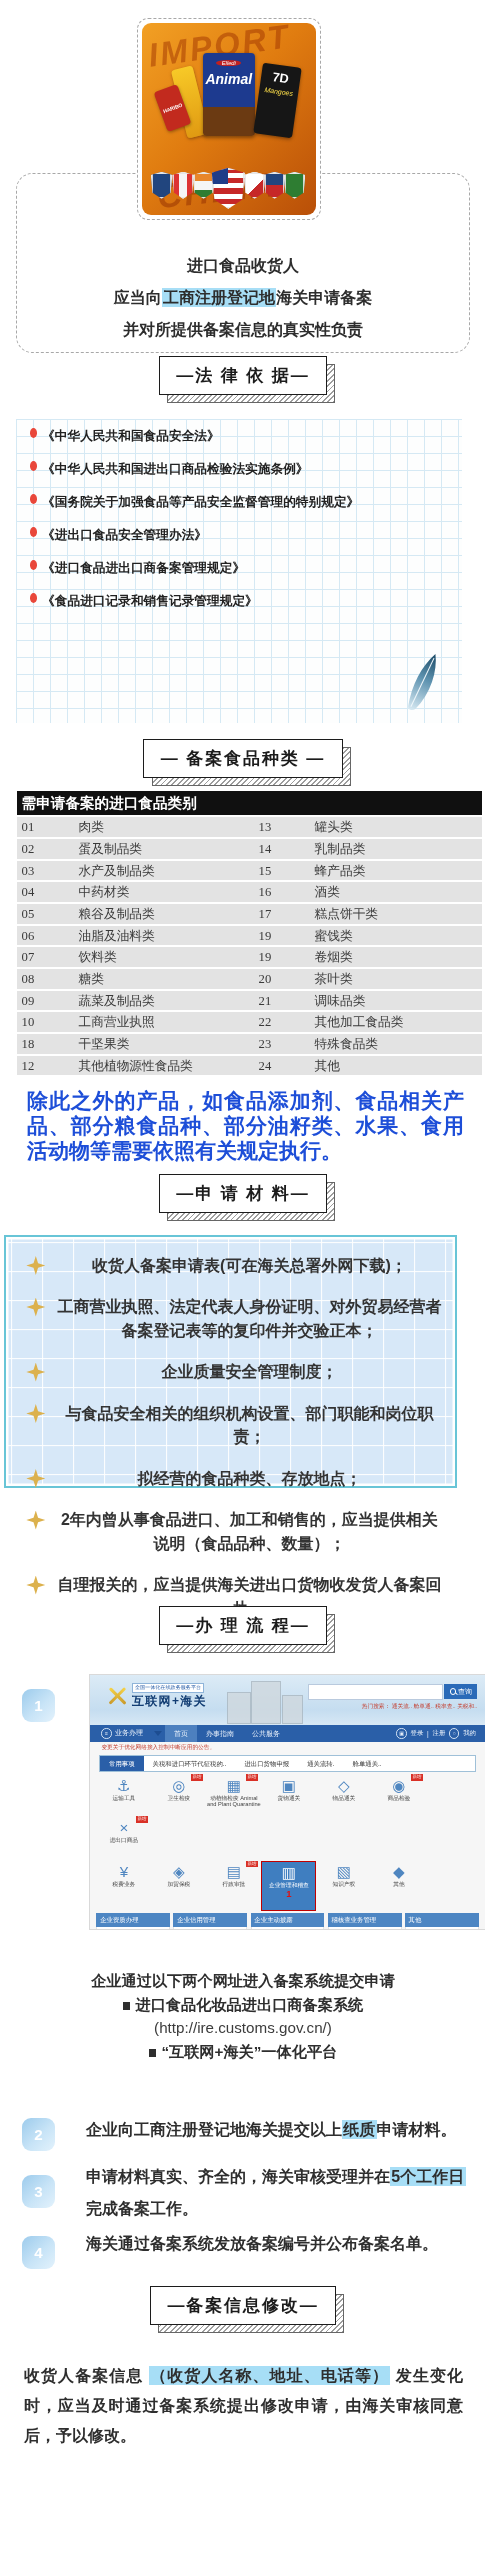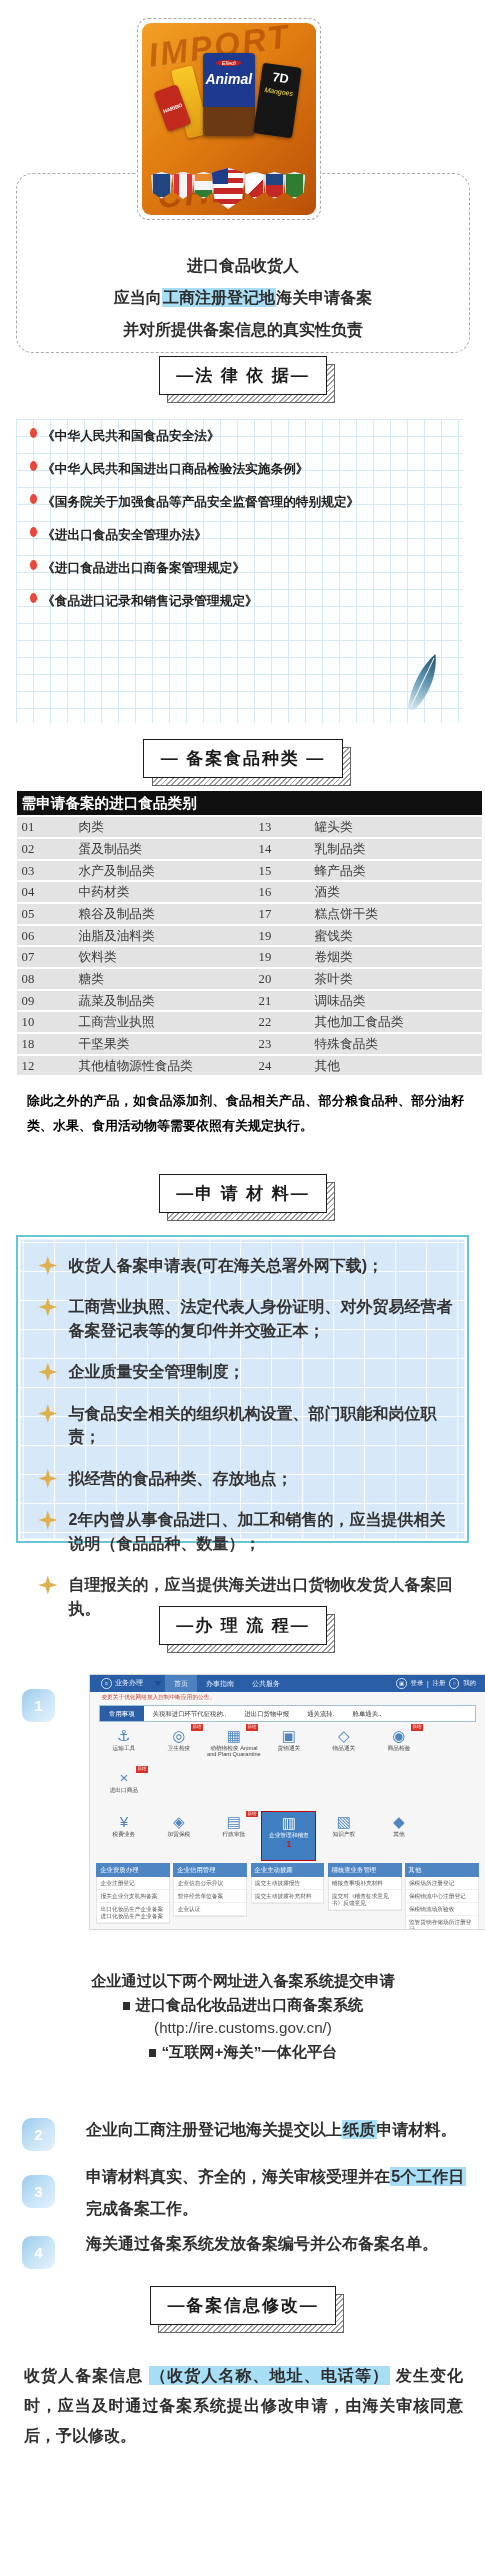--- a/index.html
+++ b/index.html
@@ -63,28 +63,28 @@
   .feather{position:absolute;right:24px;bottom:3.8px;transform:rotate(26deg);}
 
   
   .cat-table{position:absolute;left:16.5px;top:791px;width:465px;}
   .cat-head{background:#101010;color:#fff;font-family:"Liberation Serif","DejaVu Serif",serif;
             font-weight:bold;font-size:14.6px;padding:3.2px 5.1px;height:18px;line-height:18px;}
   .cat-row{display:grid;grid-template-columns:57px 180px 56px 1fr;background:#e3e3e3;margin-top:1.9px;
            font-family:"Liberation Serif","DejaVu Serif",serif;font-size:12.7px;color:#3a3a3a;}
   .cat-row span{padding:1.9px 5.1px;line-height:16px;}
 
-  .note{position:absolute;left:27px;top:1088px;width:437px;font-size:13px;line-height:25px;
-        font-weight:600;color:#000000;text-align:justify;}
-
-  
-  .mat-box{position:absolute;left:16px;top:1235px;width:453px;height:308px;box-sizing:border-box;
+  .note{position:absolute;left:27px;top:1088px;width:437px;font-size:21px;line-height:25px;
+        font-weight:600;color:#1d4ed8;text-align:justify;}
+
+  
+  .mat-box{position:absolute;left:4px;top:1235px;width:453px;height:253px;box-sizing:border-box;
       border:2.5px solid #68c5d7;box-shadow:inset 0 0 0 2.5px #fff;background-color:#d7e8f8;
       background-image:linear-gradient(#fff 1.3px,transparent 1.3px),linear-gradient(90deg,#fff 1.3px,transparent 1.3px);
-      background-size:31px 29px;background-position:5.1px 5.1px;}
+      background-size:31px 29px;background-position:5.1px 5.1px;text-align:center;}
   .mat-list{position:absolute;left:16.5px;top:16.5px;right:12.7px;list-style:none;margin:0;padding:0;}
   .mat-list li{position:relative;padding-left:34px;margin-bottom:18px;font-size:16px;line-height:23.5px;
                font-weight:600;color:#333;}
   .star{position:absolute;left:3.8px;top:2.5px;width:19px;height:19px;background:#dcb14d;
         clip-path:polygon(50% 0,62% 38%,100% 50%,62% 62%,50% 100%,38% 62%,0 50%,38% 38%);}
 
   
   .stepnum{position:absolute;width:33px;height:33px;border-radius:9px;color:#fff;font-weight:800;font-size:15.2px;
            display:flex;align-items:center;justify-content:center;
            background:linear-gradient(135deg,#9ccbec 0%,#c8e4f7 55%,#e3f2fc 100%);}
@@ -389,20 +389,39 @@
   </div>
 
   <div class="shead-wrap" style="top:1606px">
     <div class="shead"><div class="hatch"></div>
       <div class="sbox">—办 理 流 程—</div></div>
   </div>
 
   <div class="stepnum" style="left:22px;top:1689px">1</div>
 
   <div class="shot">
+    <div class="shot-head">
+      <div class="logo-keys">
+          <i></i>
+          <i></i>
+        </div>
+      <div class="plat-badge">全国一体化在线政务服务平台</div>
+      <div class="logo-text">互联网+海关</div>
+      <div class="building">
+          <div class="b1"></div>
+          <div class="b2"></div>
+          <div class="b3"></div>
+        </div>
+      <div class="shot-search"></div>
+      <div class="shot-search-btn">
+        <span class="mag"></span>
+        <span>查询</span>
+      </div>
+      <div class="hot">热门搜索： 通关流.. 舱单通.. 税率查.. 关税和..</div>
+    </div>
     <div class="shot-nav">
       <span class="nv-biz">
         <span class="nv-circle">≡</span>
         <span>业务办理</span>
       </span>
       <span class="nv-tri"></span>
       <span class="nv-item active">首页</span>
       <span class="nv-item">办事指南</span>
       <span class="nv-item">公共服务</span>
       <span class="nv-right">

